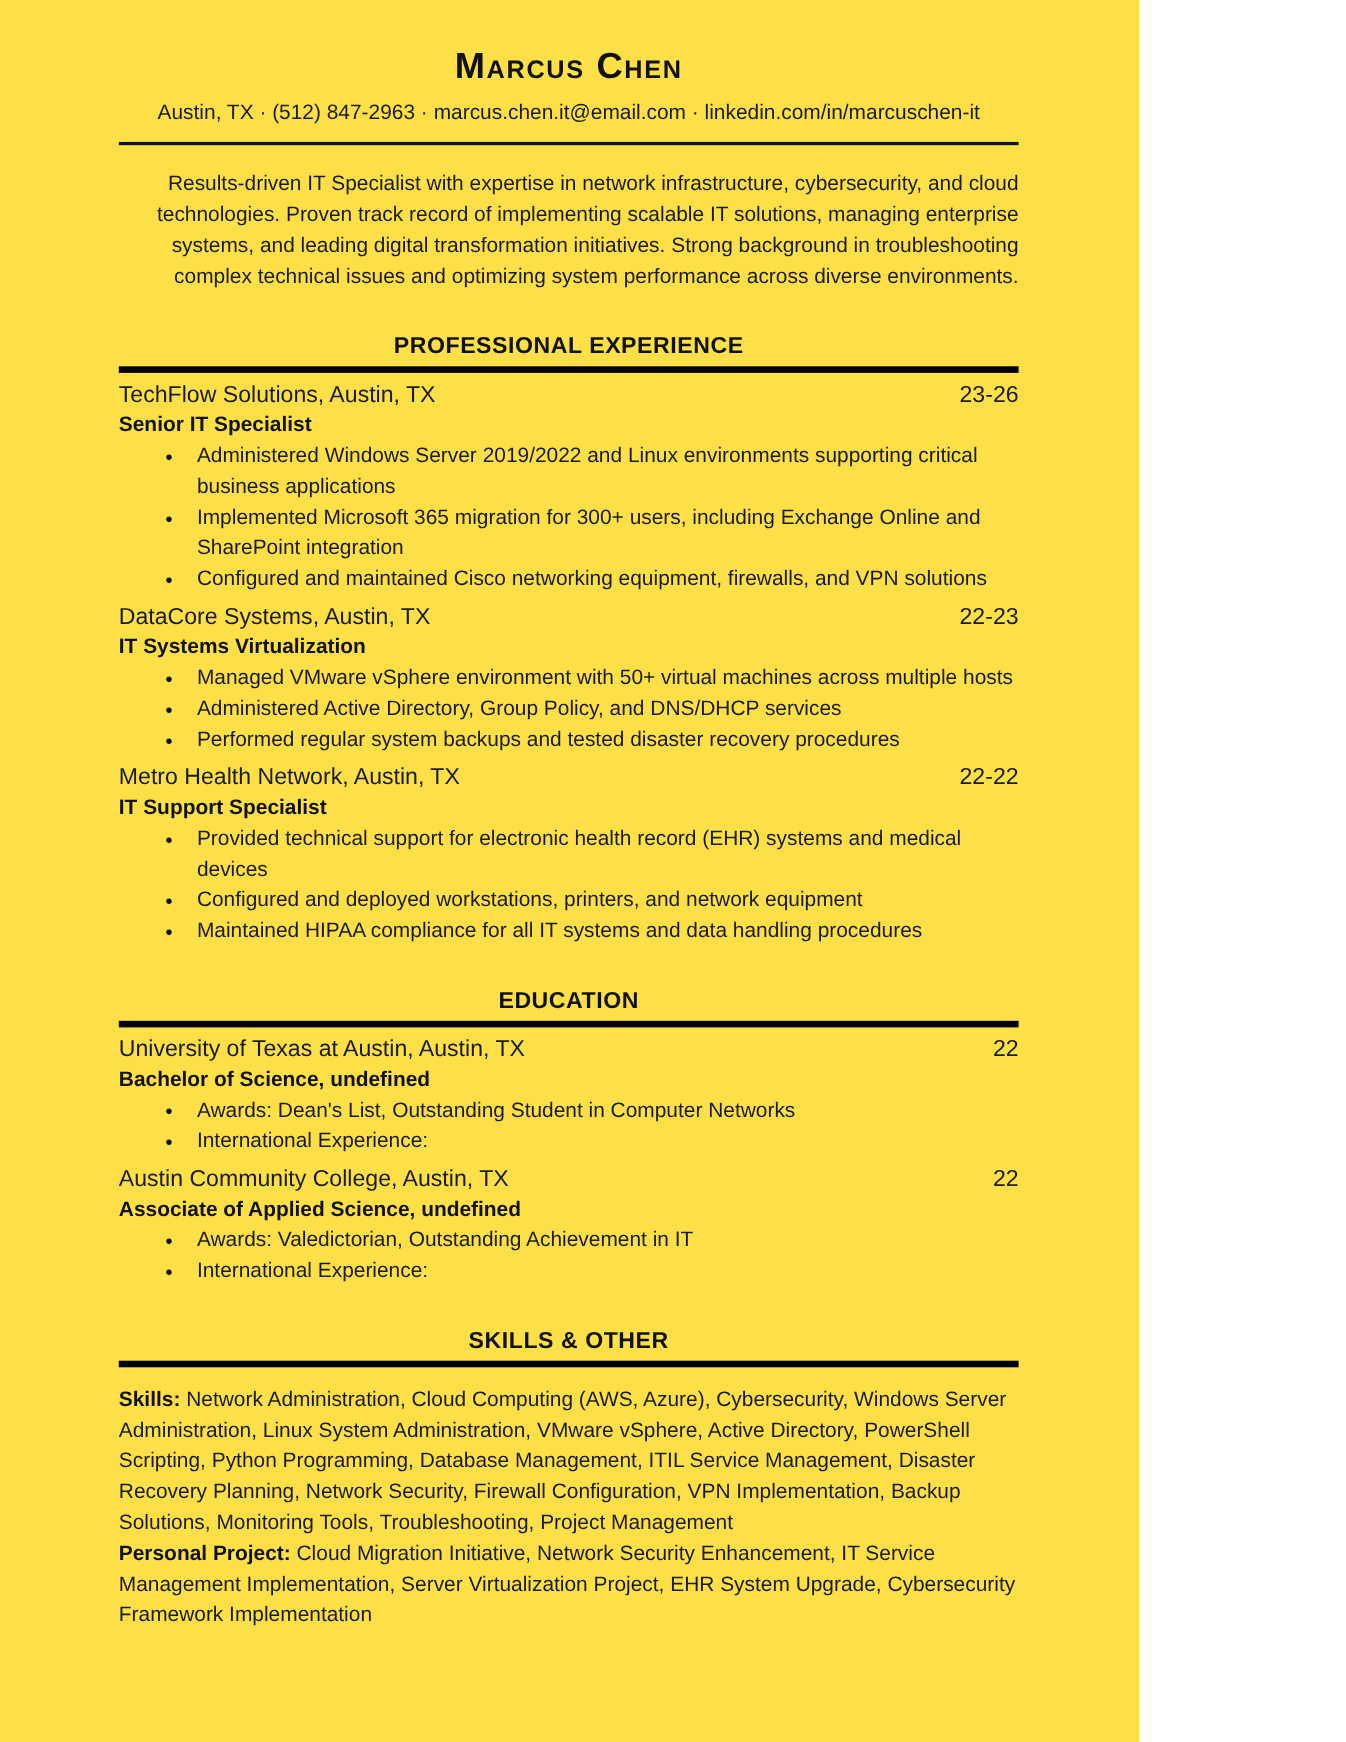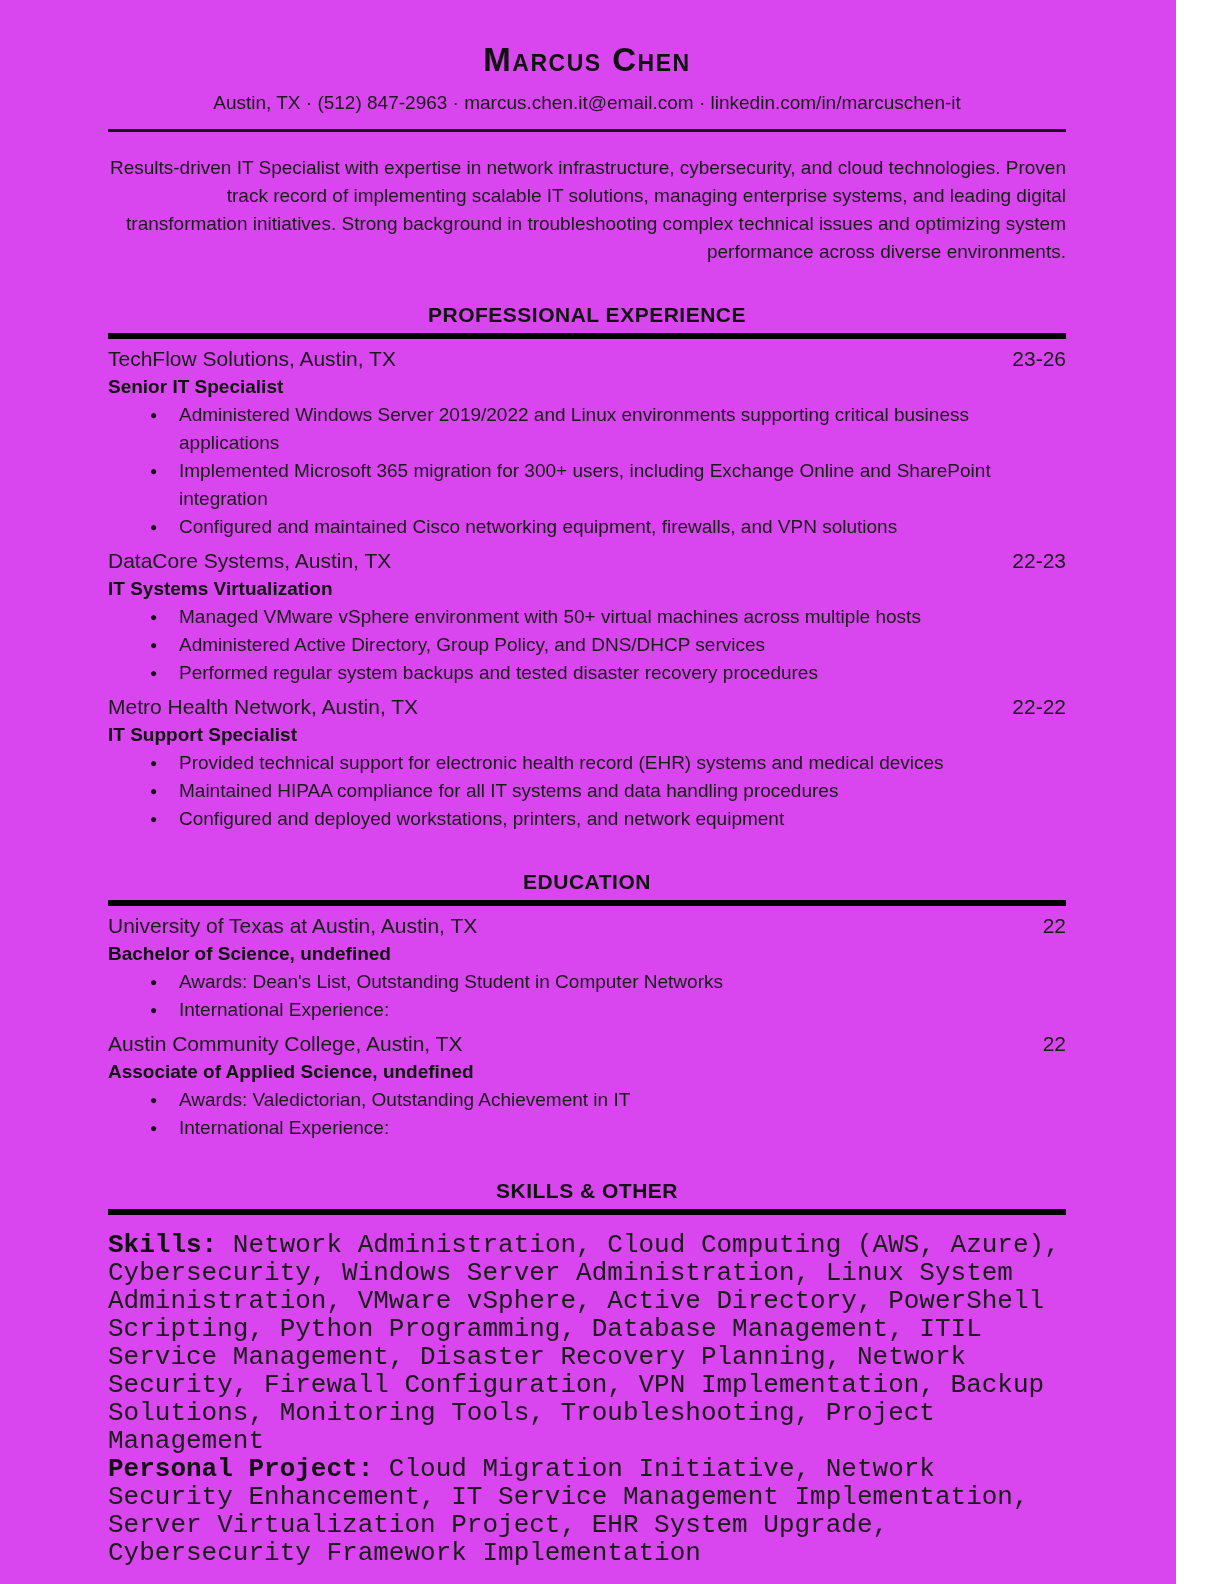--- a/index.html
+++ b/index.html
@@ -1,20 +1,20 @@
 <!DOCTYPE html>
 <html><head>
 <meta charset="utf-8">
 <style>
   * { margin: 0; padding: 0; box-sizing: border-box; }
   html, body { background: #ffffff; }
   .page {
-    width: 1176px;
+    width: 1036px;
     height: 1584px;
-    background: #d946ef;
+    background: #fde047;
     color: #111111;
     font-family: "Liberation Sans", sans-serif;
     padding: 42px 110px 0 108px;
     overflow: hidden;
   }
   
   .resume-header {
     text-align: center;
     border-bottom: 3px solid #151515;
     padding-bottom: 14px;
@@ -82,24 +82,23 @@
     content: "●";
     position: absolute;
     left: 42px;
     top: 0px;
     font-size: 12px;
     color: #111111;
   }
   
   .skills-para {
     margin-top: 16px;
-    font-size: 26px;
+    font-size: 19px;
     line-height: 28px;
     color: #1a1a1a;
-    font-family: Liberation Mono, monospace;
   }
   .lead-label { font-weight: 700; color: #111111; }
 </style>
 </head>
 <body>
 
 <div class="page">
 
   <header class="resume-header">
     <h1 class="name">Marcus Chen</h1>
@@ -139,22 +138,22 @@
     </div>
 
     <div>
       <div class="entry-header">
         <span>Metro Health Network, Austin, TX</span>
         <span class="entry-dates">22-22</span>
       </div>
       <div class="entry-role">IT Support Specialist</div>
       <ul class="bullets">
         <li>Provided technical support for electronic health record (EHR) systems and medical devices</li>
+        <li>Configured and deployed workstations, printers, and network equipment</li>
         <li>Maintained HIPAA compliance for all IT systems and data handling procedures</li>
-        <li>Configured and deployed workstations, printers, and network equipment</li>
       </ul>
     </div>
   </section>
 
   <h2 class="section-title">EDUCATION</h2>
 
   <section>
 
     <div>
       <div class="entry-header">

